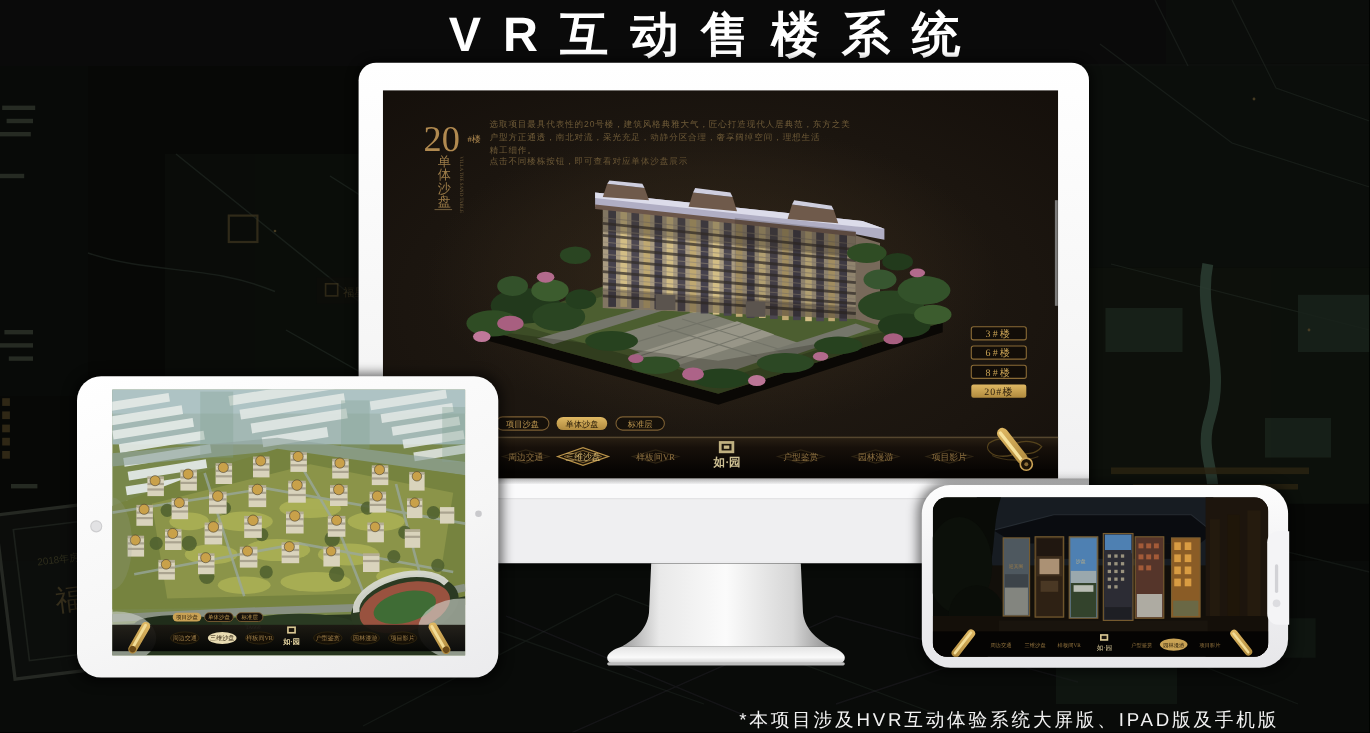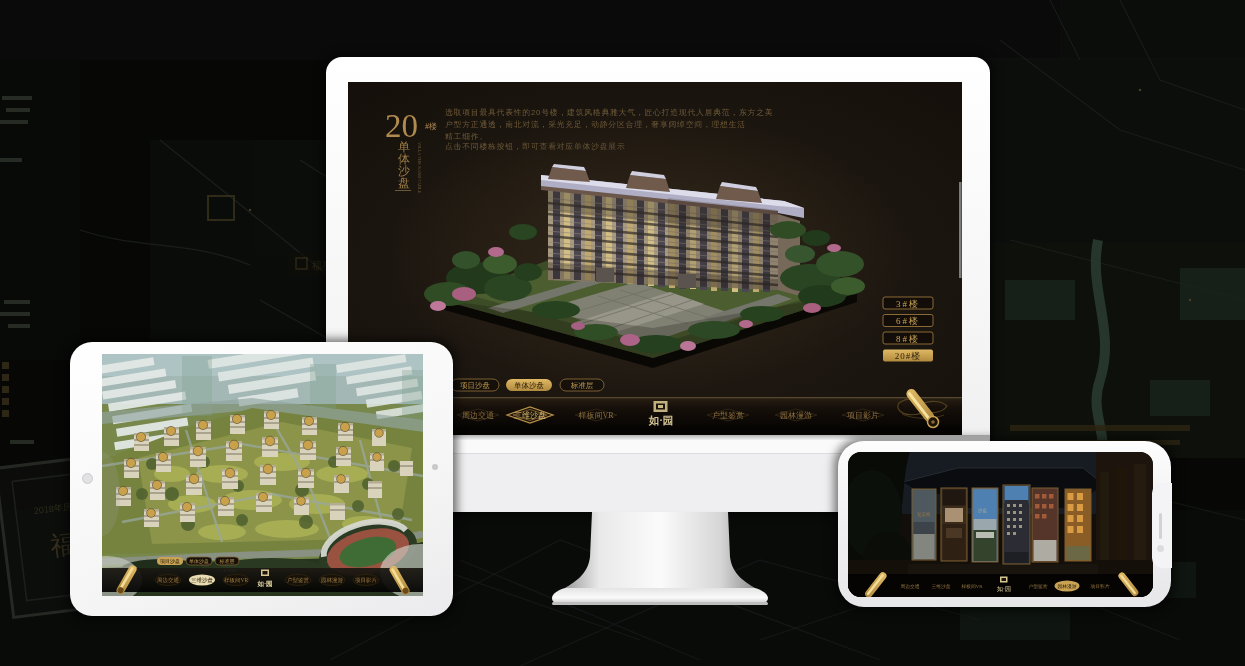--- a/index.html
+++ b/index.html
@@ -108,20 +108,22 @@
 
   <g transform="rotate(-7 110 540)" opacity="0.85">
     <rect x="5" y="455" width="210" height="150" fill="#0d0f0d" stroke="#2b2e28" stroke-width="3"></rect>
     <rect x="20" y="470" width="180" height="120" fill="none" stroke="#20241f" stroke-width="1.5"></rect>
     <text x="38" y="505" font-size="9" fill="#35331f">2018年房地产电商金服务联项计划</text>
     <text x="50" y="548" font-size="26" fill="#3d3520" style="font-family:'Liberation Serif',serif;">福星惠誉</text>
     <rect x="150" y="568" width="46" height="5" fill="#23261f"></rect>
   </g>
 </svg>
 
+<div class="abs" style="left:408px;top:2px;color:#ffffff;white-space:nowrap;
+     font-size:44px;letter-spacing:20px;font-weight:bold;">VR互动售楼系统</div>
 
 <div class="abs" style="left:322px;top:54px;width:672px;height:462px;border-radius:20px;background:rgba(0,0,0,0.5);filter:blur(4px);"></div>
 
 <div class="abs" style="left:326px;top:57px;width:664px;height:455px;border-radius:16px;
      background:linear-gradient(180deg,#ffffff 0%,#f6f6f6 55%,#ededef 100%);"></div>
 
 <div class="abs" style="left:326px;top:435px;width:664px;height:5px;background:linear-gradient(180deg,rgba(90,90,90,0.4),rgba(90,90,90,0));"></div>
 <div class="abs" style="left:328px;top:440px;width:660px;height:13px;background:#fafafb;"></div>
 <div class="abs" style="left:328px;top:453px;width:660px;height:1px;background:#dcdcdf;"></div>
 <div class="abs" style="left:328px;top:454px;width:660px;height:56px;background:#efeff1;"></div>
@@ -847,14 +849,15 @@
     </g>
   </g>
 </svg>
 
 <div class="abs" style="left:1152px;top:483px;width:20px;height:85px;border-radius:10px 0 0 10px;background:#f4f4f6;"></div>
 
 <div class="abs" style="left:1159px;top:513px;width:3px;height:26px;border-radius:2px;background:#d2d2d6;"></div>
 
 <div class="abs" style="left:1157px;top:545px;width:7px;height:7px;border-radius:50%;background:#dcdce0;"></div>
 
+<div class="abs" style="left:672px;top:643px;color:#f2f2f2;font-size:17px;letter-spacing:2.5px;">*本项目涉及HVR互动体验系统大屏版、IPAD版及手机版</div>
 
 </div>
 
 </body></html>

